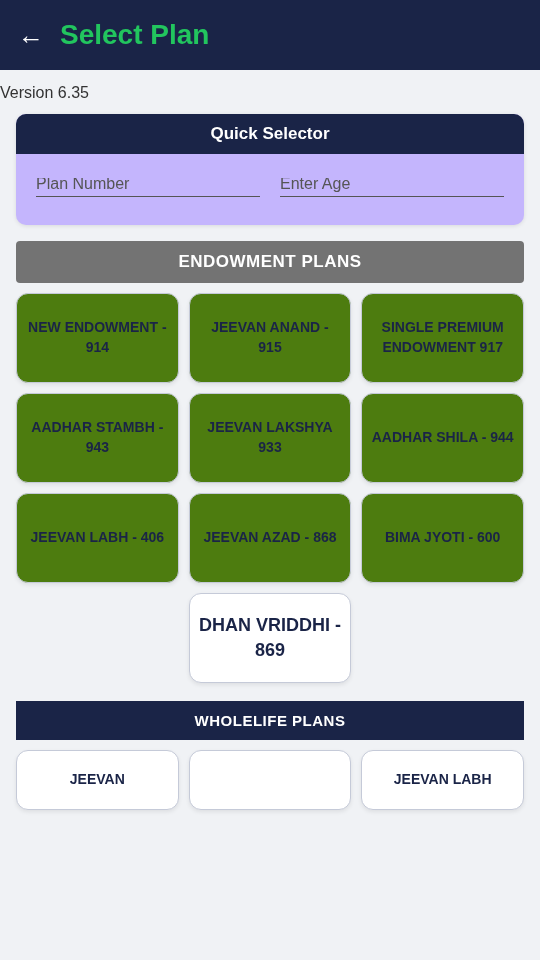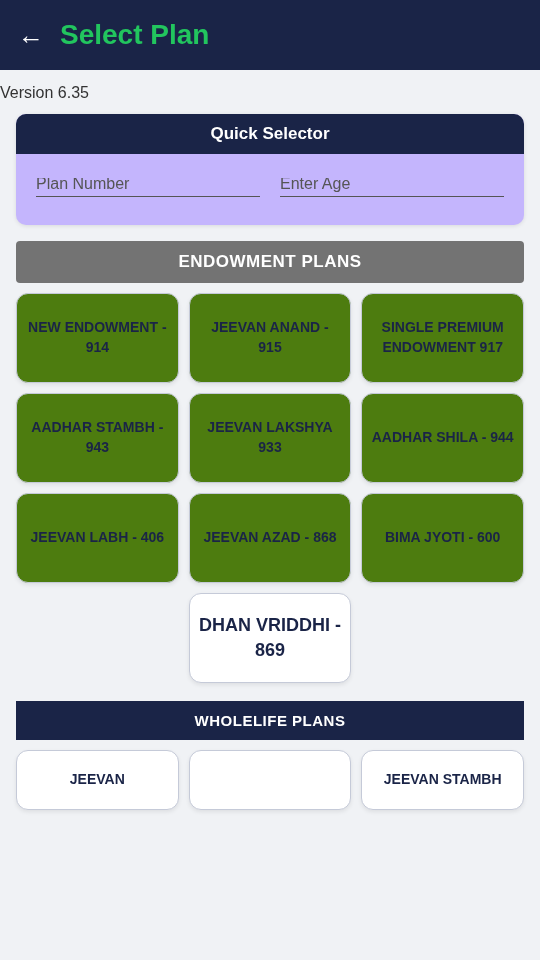--- a/index.html
+++ b/index.html
@@ -217,14 +217,14 @@
 
 <div class="plans-grid-center">
   <div class="plan-item-center">DHAN VRIDDHI - 869</div>
 </div>
 
 <div class="section-header-bottom">WHOLELIFE PLANS</div>
 
 <div class="plans-grid-partial">
   <div class="plan-item-partial">JEEVAN</div>
   <div class="plan-item-partial"></div>
-  <div class="plan-item-partial">JEEVAN STAMBH</div>
+  <div class="plan-item-partial">JEEVAN LABH</div>
 </div>
 
 </body></html>

